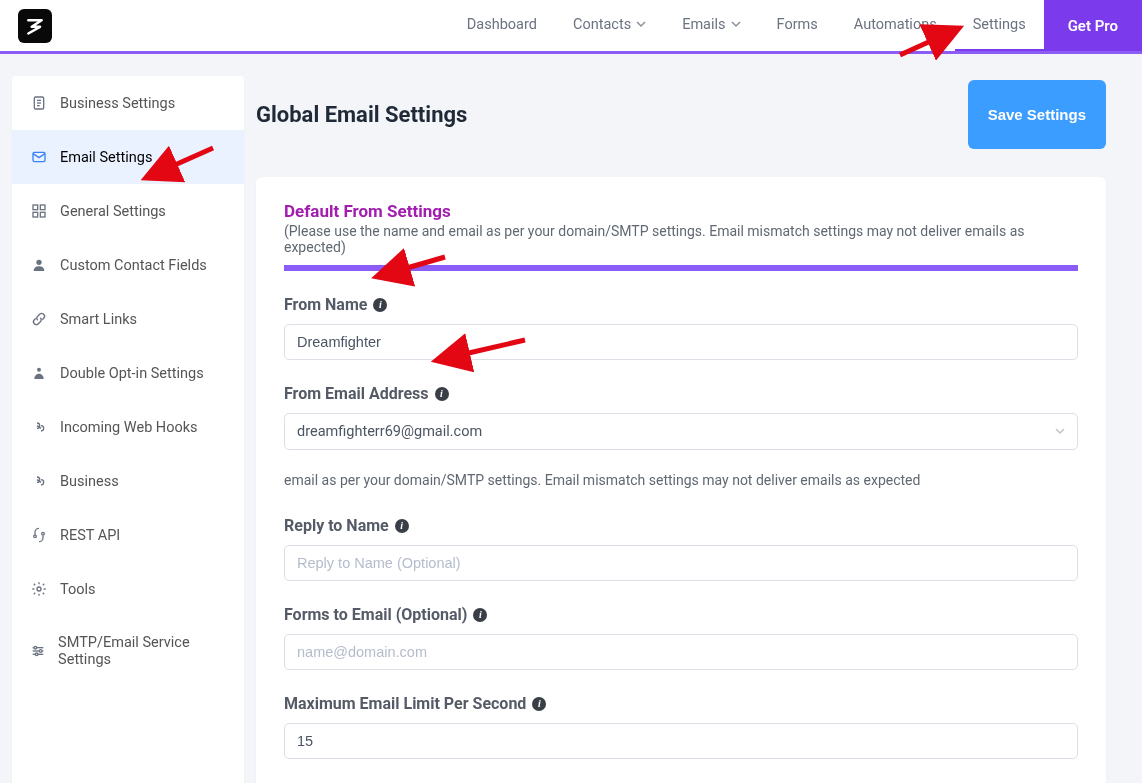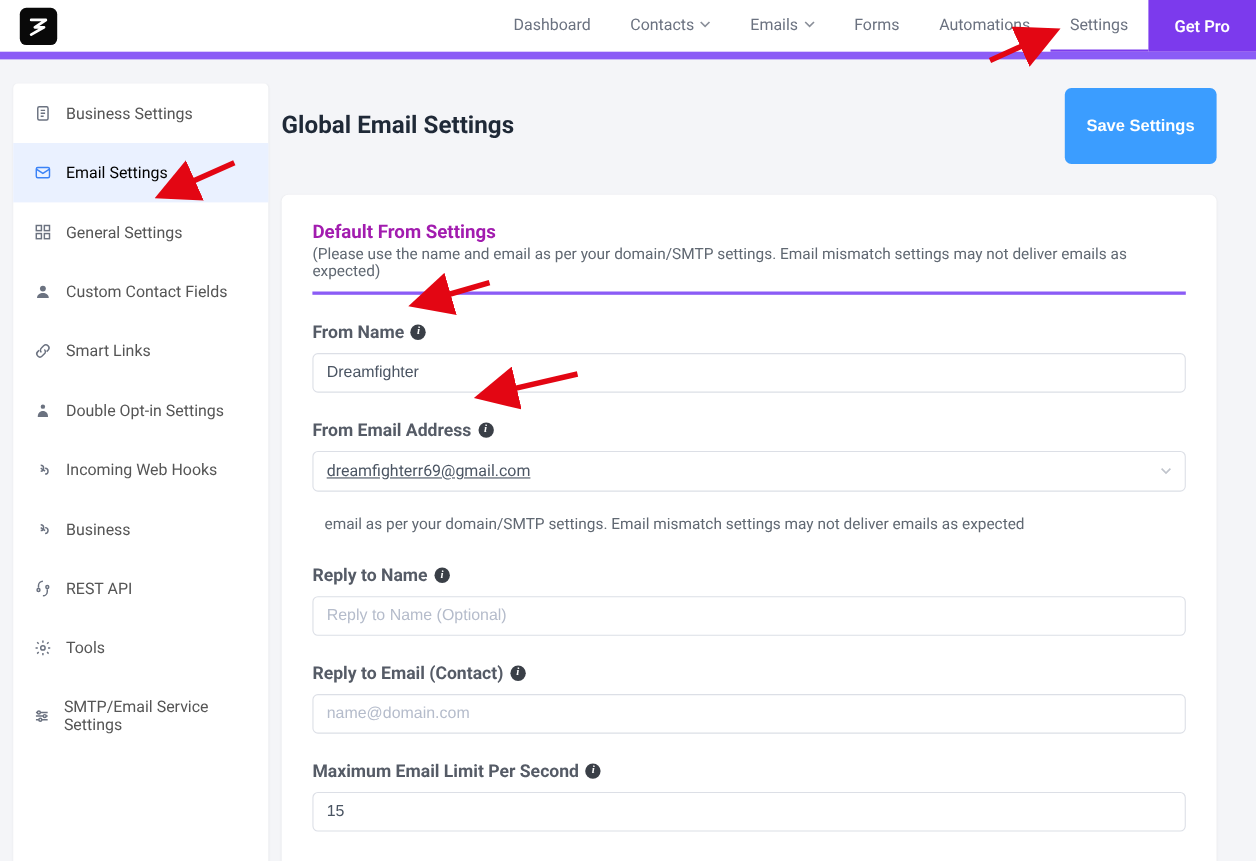--- a/index.html
+++ b/index.html
@@ -11,21 +11,21 @@
     height: 783px;
     overflow: hidden;
   }
 
   
   .topnav {
     display: flex;
     align-items: center;
     justify-content: space-between;
     background: #fff;
-    border-bottom: 7px solid #8b5cf6;
+    border-bottom: 3px solid #8b5cf6;
     height: 54px;
     padding-left: 18px;
   }
   .logo {
     width: 34px; height: 34px;
     background: #090909;
     border-radius: 6px;
     display: flex; align-items: center; justify-content: center;
   }
   .logo svg { width: 20px; height: 20px; }
@@ -127,21 +127,21 @@
   .section-title {
     font-size: 17px;
     font-weight: 700;
     color: #a21caf;
   }
   .section-sub {
     font-size: 14px;
     color: #606872;
     margin-top: 2px;
     padding-bottom: 10px;
-    border-bottom: 3px solid #8b5cf6;
+    border-bottom: 6px solid #8b5cf6;
   }
   .field {
     margin-top: 24px;
   }
   .field-label {
     font-size: 16px;
     font-weight: 700;
     color: #555b66;
     display: flex;
     align-items: center;
@@ -166,29 +166,27 @@
     border-radius: 5px;
     padding: 9px 12px;
     font-size: 14.5px;
     color: #4b5563;
     background: #fff;
   }
   .input::placeholder { color: #b5bccb; }
   .select {
     display: flex; align-items: center; justify-content: space-between;
     cursor: pointer;
-    text-decoration: underline;
   }
   .select .sel-val { color: #4b5563; }
   .select .sel-caret { color: #c0c4cc; font-size: 12px; }
   .helper {
     font-size: 14px;
     color: #606872;
     margin-top: 22px;
-    margin-left: 11px;
   }
 
   
   .arrow {
     position: absolute;
     pointer-events: none;
   }
   svg.arrow-svg { overflow: visible; }
 </style>
 </head>
@@ -388,21 +386,21 @@
       <div class="field" style="margin-top:28px">
         <div class="field-label">
           <span>Reply to Name</span>
           <span class="info-icon">i</span>
         </div>
         <input class="input" type="text" placeholder="Reply to Name (Optional)" style="">
       </div>
 
       <div class="field">
         <div class="field-label">
-          <span>Reply to Email (Contact)</span>
+          <span>Forms to Email (Optional)</span>
           <span class="info-icon">i</span>
         </div>
         <input class="input" type="text" placeholder="name@domain.com" style="">
       </div>
 
       <div class="field">
         <div class="field-label">
           <span>Maximum Email Limit Per Second</span>
           <span class="info-icon">i</span>
         </div>

